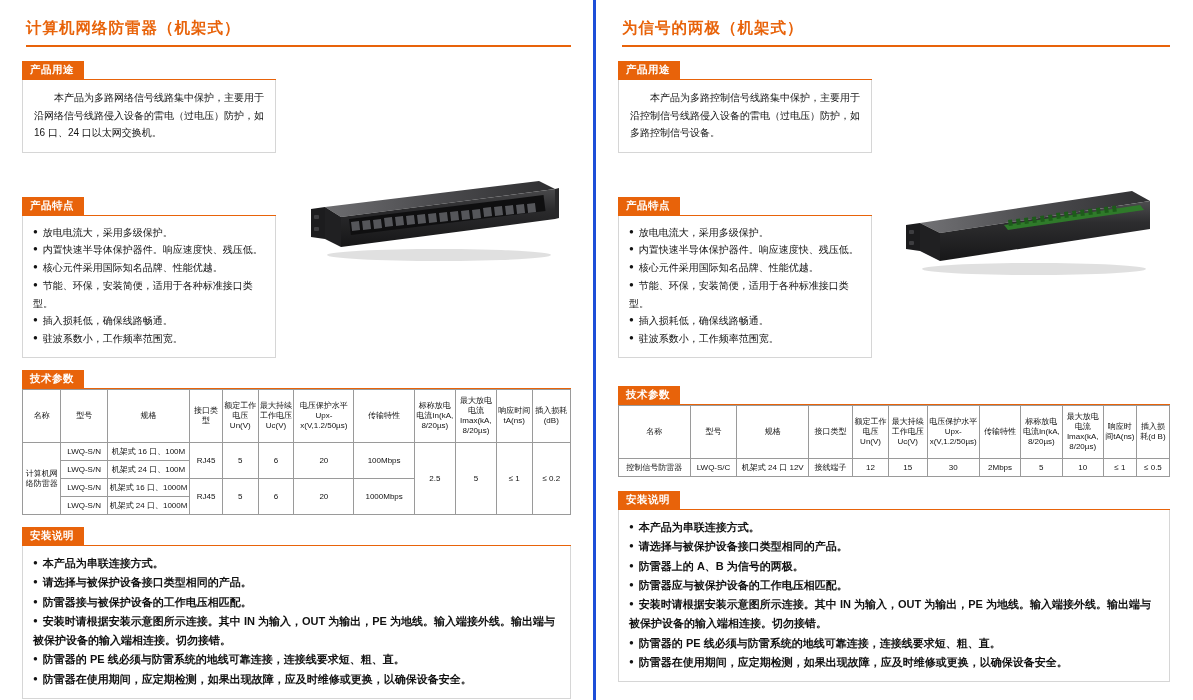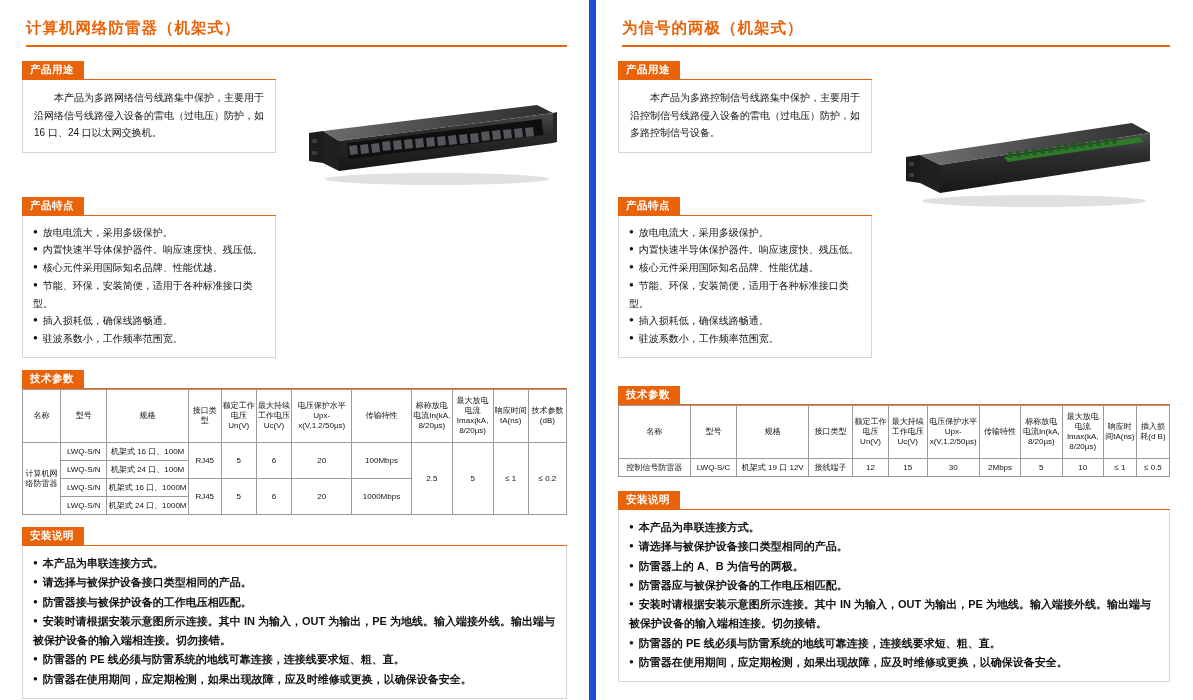--- a/index.html
+++ b/index.html
@@ -3,21 +3,21 @@
 <meta charset="utf-8">
 <style>
   html,body{margin:0;padding:0;}
   body{
     width:1193px;height:700px;background:#ffffff;
     font-family:"Liberation Sans","DejaVu Sans",sans-serif;
     color:#1a1a1a;overflow:hidden;
   }
   .page{position:relative;width:1193px;height:700px;display:flex;}
   .col{width:596px;height:700px;padding:14px 22px 0 22px;box-sizing:border-box;position:relative;}
-  .col.left{border-right:7px solid #1d4ed8;}
+  .col.left{border-right:3px solid #1d4ed8;}
 
   
   .doc-title{
     font-size:15.5px;font-weight:bold;color:#E8630A;letter-spacing:1px;
     padding-bottom:6px;margin:4px 0 0 4px;
   }
   .title-rule{height:2px;background:#E8630A;margin:0 0 12px 4px;}
 
   
   .bar{
@@ -35,21 +35,21 @@
   
   .para{font-size:10px;line-height:1.75;text-indent:2em;margin:1px;color:#111;}
   ul.feat{margin:0;padding:0;list-style:none;}
   ul.feat li{font-size:10px;line-height:1.78;font-weight:normal;color:#111;}
   ul.feat li::before{content:"\25CF";color:#111;font-size:8px;margin-right:5px;vertical-align:2px;}
   ul.notes{margin:0;padding:0;list-style:none;}
   ul.notes li{font-size:11px;line-height:1.75;font-weight:bold;color:#111;}
   ul.notes li::before{content:"\25CF";color:#111;font-size:8px;margin-right:5px;vertical-align:2px;}
 
   
-  .top-row{display:flex;}
+  .top-row{display:flex;align-items:center;}
   .top-left{width:254px;}
   .top-right{flex:1;display:flex;align-items:flex-start;justify-content:center;padding-top:28px;}
   .top-right.right-col{padding-top:44px;}
 
   
   table.spec{border-collapse:collapse;width:100%;font-size:8px;table-layout:fixed;}
   table.spec th,table.spec td{
     border:1px solid #9a9a9a;text-align:center;vertical-align:middle;
     padding:2px 1px;line-height:1.25;color:#111;
   }
@@ -175,21 +175,21 @@
             <th>型号</th>
             <th>规格</th>
             <th>接口类型</th>
             <th>额定工作电压Un(V)</th>
             <th>最大持续工作电压Uc(V)</th>
             <th>电压保护水平Upx-x(V,1.2/50µs)</th>
             <th>传输特性</th>
             <th>标称放电电流In(kA, 8/20µs)</th>
             <th>最大放电电流Imax(kA, 8/20µs)</th>
             <th>响应时间tA(ns)</th>
-            <th>技术参数(dB)</th>
+            <th>插入损耗(dB)</th>
           </tr>
         </thead>
         <tbody>
           <tr class="tall">
             <td rowspan="4">计算机网络防雷器</td>
             <td>LWQ-S/N</td>
             <td>机架式 16 口、100M</td>
             <td rowspan="2">RJ45</td>
             <td rowspan="2">5</td>
             <td rowspan="2">6</td>
@@ -346,21 +346,21 @@
             <th>标称放电电流In(kA, 8/20µs)</th>
             <th>最大放电电流Imax(kA, 8/20µs)</th>
             <th>响应时间tA(ns)</th>
             <th>插入损耗(d B)</th>
           </tr>
         </thead>
         <tbody>
           <tr class="tall">
             <td>控制信号防雷器</td>
             <td>LWQ-S/C</td>
-            <td>机架式 19 口 12V</td>
+            <td>机架式 24 口 12V</td>
             <td>接线端子</td>
             <td>12</td>
             <td>15</td>
             <td>30</td>
             <td>2Mbps</td>
             <td>5</td>
             <td>10</td>
             <td>≤ 1</td>
             <td>≤ 0.5</td>
           </tr>

